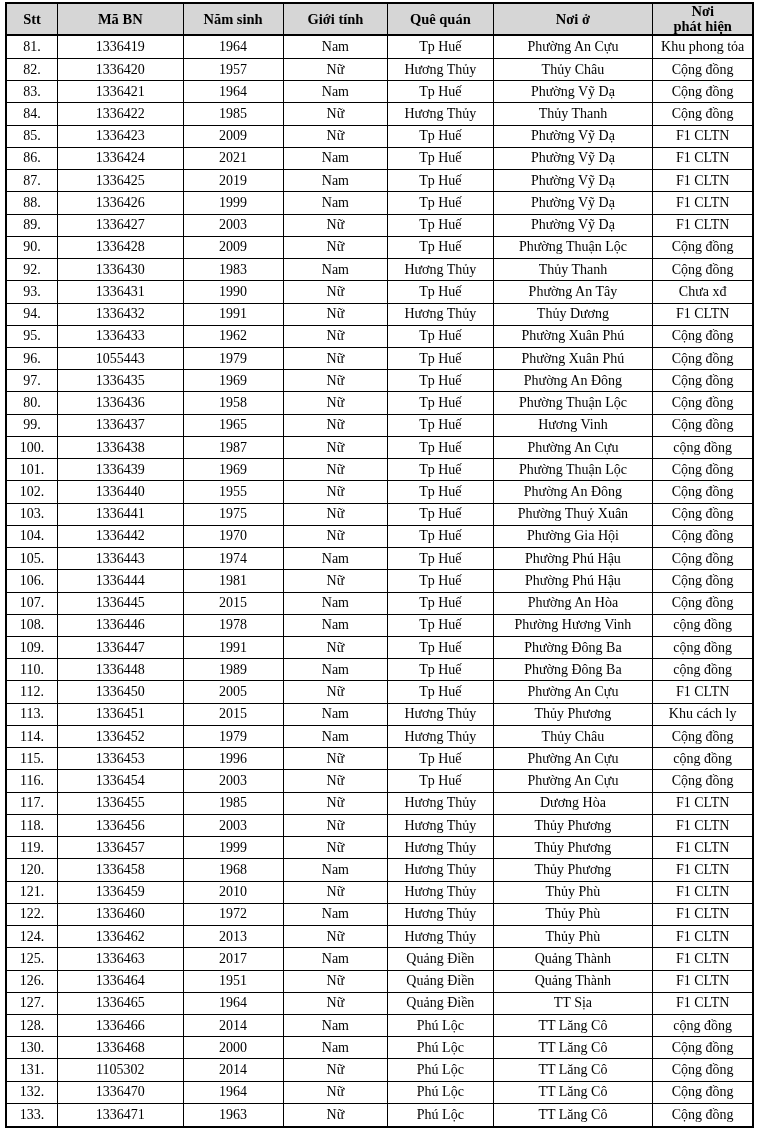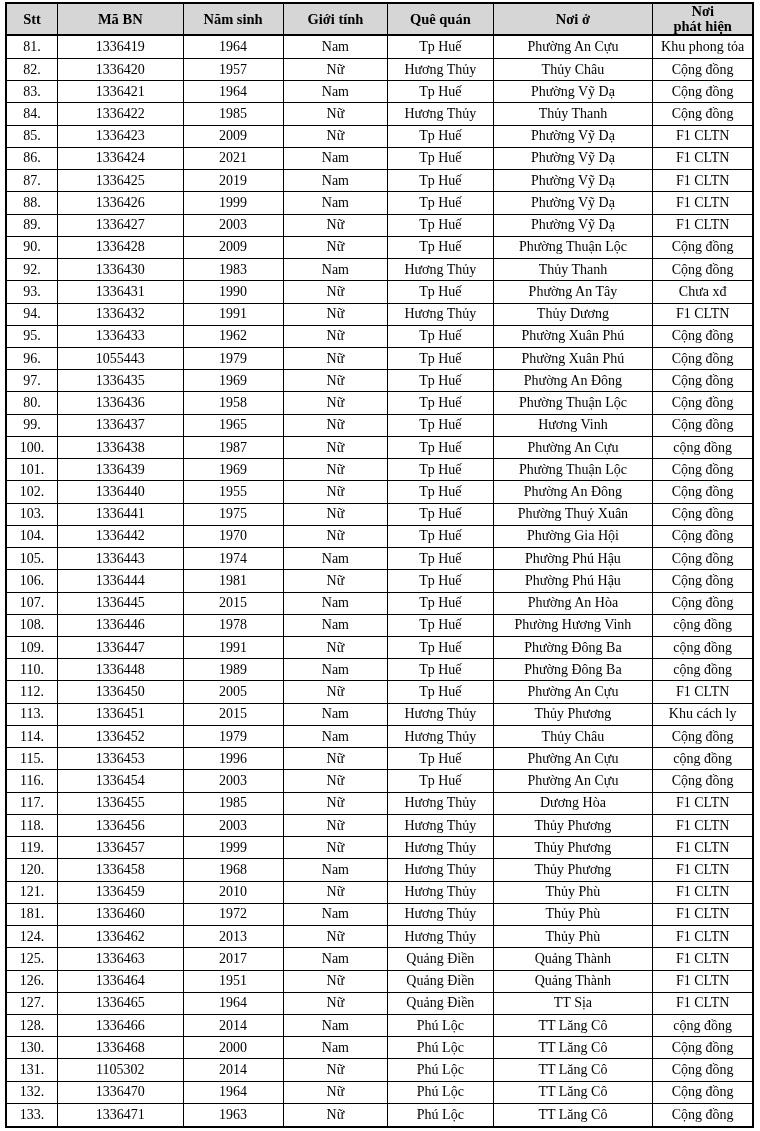--- a/index.html
+++ b/index.html
@@ -424,21 +424,21 @@
         <tr>
           <td>121.</td>
           <td>1336459</td>
           <td>2010</td>
           <td>Nữ</td>
           <td>Hương Thủy</td>
           <td>Thủy Phù</td>
           <td>F1 CLTN</td>
         </tr>
         <tr>
-          <td>181.</td>
+          <td>122.</td>
           <td>1336460</td>
           <td>1972</td>
           <td>Nam</td>
           <td>Hương Thủy</td>
           <td>Thủy Phù</td>
           <td>F1 CLTN</td>
         </tr>
         <tr>
           <td>124.</td>
           <td>1336462</td>

